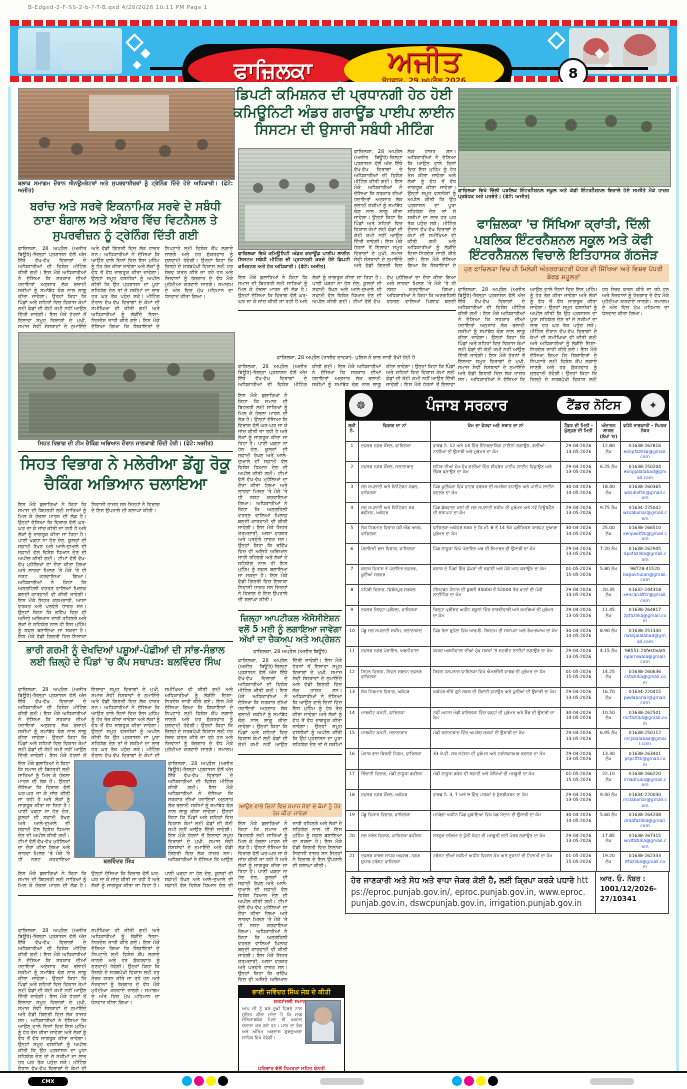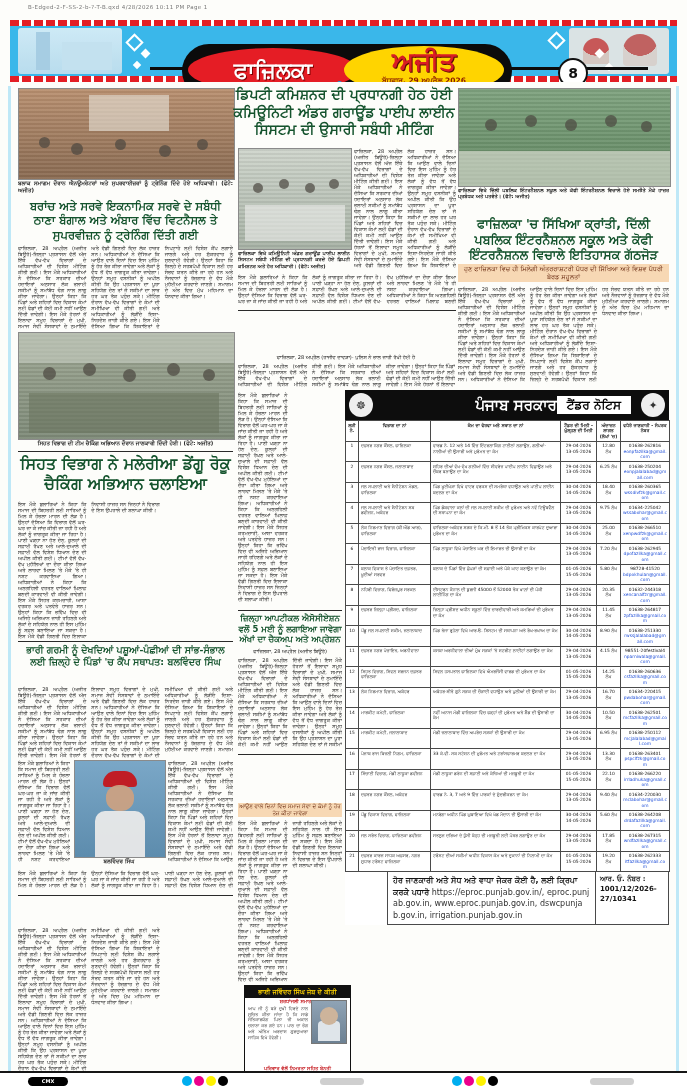--- a/index.html
+++ b/index.html
@@ -23,21 +23,21 @@
      background:radial-gradient(circle at 50% 10%,#d8544a 55%,transparent 56%),#f3d6c8;border-radius:50% 50% 4px 4px;}
   .dia{position:absolute;background:#fff;transform:rotate(45deg);}
   .dia.o{background:transparent;border:2px solid #fff;}
   .mast-line{position:absolute;height:3px;background:#0b0b0b;top:47px;}
   .pill{position:absolute;left:172px;top:24px;width:330px;height:54px;background:#0b0b0b;border-radius:27px;}
   .city-oval{position:absolute;left:6px;top:4px;width:170px;height:44px;background:#e51d25;border-radius:50%;
      display:flex;align-items:center;justify-content:center;font-size:22px;font-weight:bold;color:#fff;
      text-shadow:1px 1px 0 #7a0000;}
   .paper-oval{position:absolute;right:8px;top:2px;width:160px;height:48px;background:#ffd400;border-radius:50%;
      text-align:center;}
-  .paper-name{font-size:26px;font-weight:bold;color:#d91c24;line-height:30px;text-shadow:1px 1px 0 #5a0b00;}
+  .paper-name{font-size:30px;font-weight:normal;color:#d91c24;line-height:30px;text-shadow:1px 1px 0 #5a0b00;}
   .paper-date{font-size:7.5px;font-weight:bold;color:#8b1a00;line-height:9px;}
   .date-dot{position:absolute;left:-7px;bottom:8px;width:5px;height:5px;border-radius:50%;background:#1e9cd7;}
   .page-circle{position:absolute;left:548px;top:38px;width:26px;height:26px;background:#fff;border:2px solid #111;
      border-radius:50%;display:flex;align-items:center;justify-content:center;font-size:14px;font-weight:bold;color:#111;}
 
   
   .photo{position:absolute;overflow:hidden;border:1px solid #8a8a8a;}
   .ph-noise{position:absolute;inset:0;background:repeating-linear-gradient(0deg,rgba(255,255,255,.06) 0 2px,rgba(0,0,0,.05) 2px 4px);}
   .head{position:absolute;border-radius:50%;background:#4c4740;opacity:.7;}
   .blob{position:absolute;opacity:.6;}
@@ -52,36 +52,36 @@
      display:flex;align-items:center;justify-content:center;}
   .dateline{font-size:5px;text-align:center;overflow:hidden;}
   .rule{position:absolute;height:1px;background:#2a2a2a;}
   .edge{position:absolute;width:3px;background:#bfe8f7;}
 
   
   .tender{position:absolute;left:345px;top:390px;width:324px;background:#fff;}
   .t-head{position:relative;height:30px;background:#0d0d0d;display:flex;align-items:center;}
   .t-emblem{width:24px;height:24px;border-radius:50%;background:#efefef;margin:0 4px;flex:0 0 auto;
      display:flex;align-items:center;justify-content:center;font-size:11px;color:#333;}
-  .t-title{flex:1;color:#fff;font-size:15px;font-weight:bold;text-align:right;}
-  .t-notice{background:#fff;color:#000;font-size:12px;font-weight:bold;padding:2px 10px;margin-right:6px;border-radius:0;}
+  .t-title{flex:1;color:#fff;font-size:15px;font-weight:bold;text-align:center;}
+  .t-notice{background:#fff;color:#000;font-size:12px;font-weight:bold;padding:2px 10px;margin-right:6px;border-radius:8px;}
   table.tt{border-collapse:collapse;width:324px;table-layout:fixed;}
   table.tt th,table.tt td{border:1px solid #4a4a4a;padding:1.5px 2px;vertical-align:top;overflow:hidden;}
   table.tt th{font-size:4.6px;line-height:1.2;text-align:center;font-weight:bold;background:#fff;}
   table.tt td{font-size:4.4px;line-height:1.25;}
   td.ctr{text-align:center;}
   .email{color:#1f4fd8;word-break:break-all;}
-  .t-foot{display:flex;border:1px solid #4a4a4a;border-top:none;margin-left:42px;}
+  .t-foot{display:flex;border:1px solid #4a4a4a;border-top:none;}
   .t-foot-left{flex:1;padding:3px 5px;font-size:8px;line-height:1.45;border-right:1px solid #4a4a4a;}
   .t-foot-left .note{font-weight:bold;}
   .t-foot-left .sites{color:#333;word-break:break-all;}
   .t-foot-right{width:64px;padding:3px 4px;font-size:7px;font-weight:bold;line-height:1.4;}
 
   
-  .adbox{position:absolute;left:244px;top:985px;width:105px;height:88px;border:1.5px solid #111;background:#fff;overflow:hidden;}
+  .adbox{position:absolute;left:238px;top:985px;width:105px;height:88px;border:1.5px solid #111;background:#fff;overflow:hidden;}
   .ad-title{background:#111;color:#ffd400;font-size:6.5px;font-weight:bold;text-align:center;padding:2px 1px;}
   .ad-red{color:#c4161c;font-size:5px;font-weight:bold;text-align:center;}
   .ad-body{font-size:4.4px;line-height:1.3;color:#222;padding:1px 3px;text-align:justify;}
   .ad-photo{position:absolute;right:3px;top:14px;width:34px;height:42px;background:linear-gradient(180deg,#8fa3b5,#6d8193);border:1px solid #777;}
   .ad-photo::after{content:"";position:absolute;left:8px;top:6px;width:18px;height:18px;border-radius:50%;background:#cdb49b;}
   .ad-photo::before{content:"";position:absolute;left:6px;top:20px;width:22px;height:20px;background:#dfe5ea;border-radius:4px 4px 0 0;}
 
   
   .bstrip{position:absolute;left:0;bottom:0;width:687px;height:16px;background:#fff;border-top:2px solid #161616;}
   .cmyk-pill{position:absolute;left:28px;top:4px;width:40px;height:9px;background:#000;border-radius:5px;

